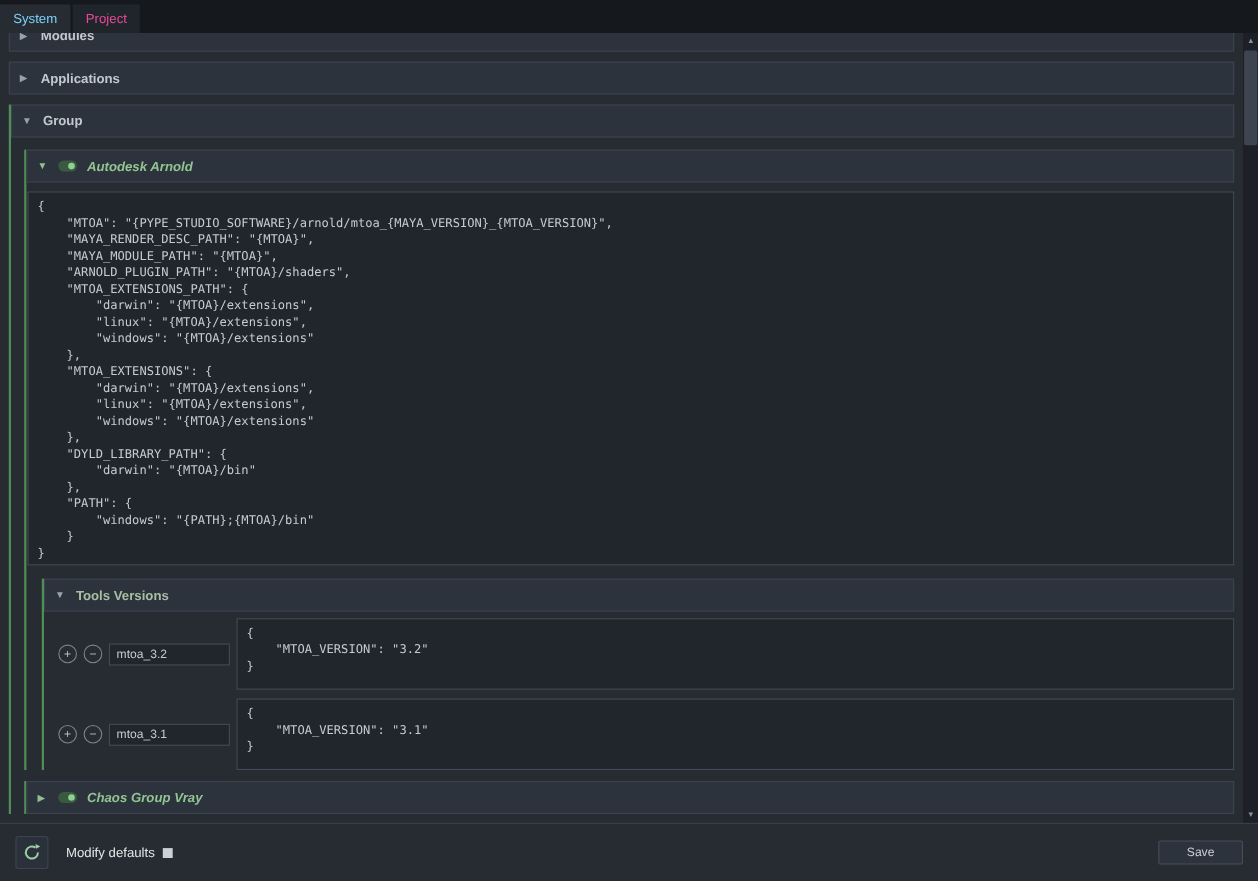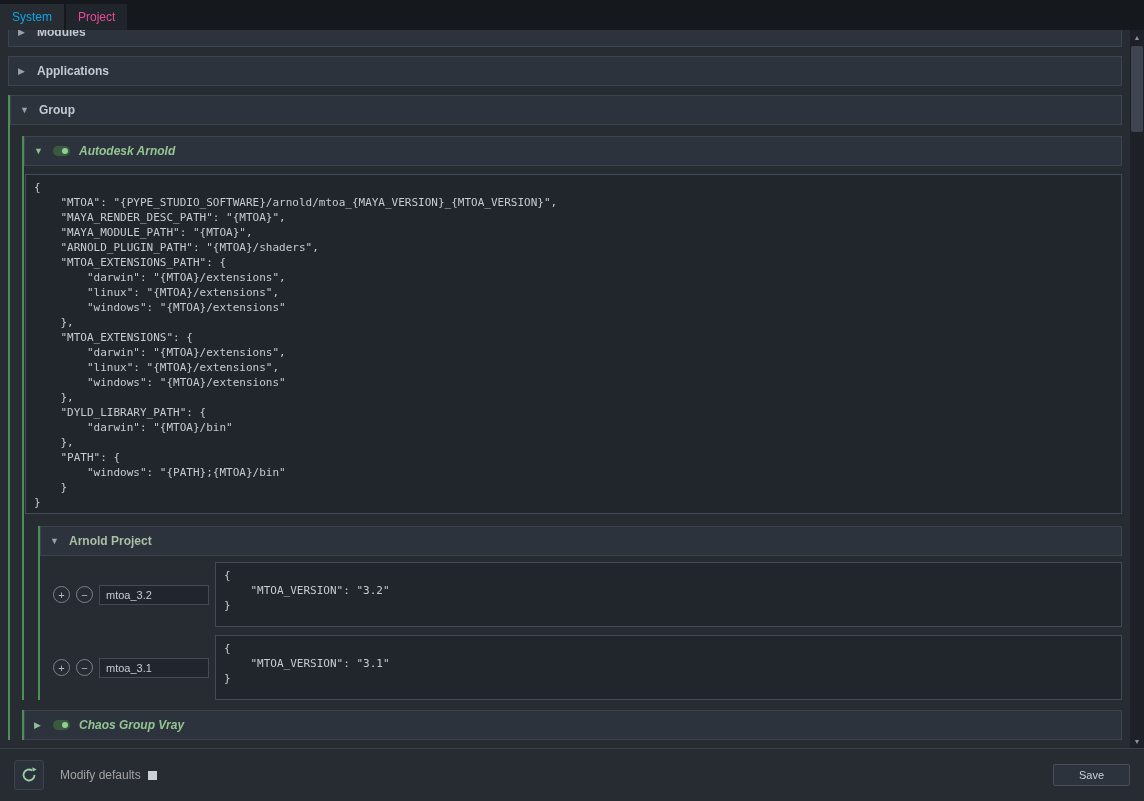--- a/index.html
+++ b/index.html
@@ -8,21 +8,21 @@
     background:#272c33;
     font-family:"Liberation Sans", sans-serif;
     overflow:hidden;
     color:#c3c9d0;
   }
   .app { width:1144px; height:801px; display:flex; flex-direction:column; background:#272c33; }
 
   
   .tabbar { flex:0 0 30px; background:#15181d; display:flex; align-items:flex-end; gap:2px; }
   .tab { height:26px; line-height:26px; padding:0 12px; font-size:12px; color:#ec4899; background:#20252b; cursor:pointer; }
-  .tab.active { background:#272c33; color:#0ea5e9; }
+  .tab.active { background:#272c33; color:#7dd3fc; }
 
   
   .main { flex:1 1 auto; display:flex; overflow:hidden; }
   .content { flex:1 1 auto; padding:0 8px; overflow:hidden; }
 
   .sec-header {
     height:30px; background:#2d333c; border:1px solid #3d444e;
     display:flex; align-items:center; gap:9px; padding:0 9px; cursor:pointer;
   }
   .sec-header .lbl { font-size:12px; font-weight:bold; color:#c3c9d0; }
@@ -75,21 +75,21 @@
   .sb-btn { height:14px; display:flex; align-items:center; justify-content:center; font-size:7px; color:#8a919b; cursor:pointer; }
   .sb-btn.bottom { position:absolute; bottom:0; left:0; right:0; }
   .sb-thumb { position:absolute; top:16px; left:1px; width:12px; height:86px; background:#3e4550; border-radius:2px; cursor:grab; }
 
   
   .footer { flex:0 0 53px; border-top:1px solid #3a414b; display:flex; align-items:center; padding:0 14px; background:#272c33; }
   .refresh-btn {
     width:30px; height:30px; border:1px solid #3d444e; background:#2b313a; border-radius:3px;
     display:flex; align-items:center; justify-content:center; cursor:pointer;
   }
-  .modify-lbl { margin-left:16px; font-size:12px; color:#a3a3a3; }
+  .modify-lbl { margin-left:16px; font-size:12px; color:#e5e5e5; }
   .mini-square { width:9px; height:9px; background:#ccd1d7; margin-left:7px; display:inline-block; }
   .save-btn {
     margin-left:auto; height:22px; padding:0 25px; background:#2d333c; border:1px solid #464e59;
     color:#ccd1d7; font-size:11px; border-radius:2px; cursor:pointer;
     font-family:"Liberation Sans", sans-serif;
   }
 </style>
 </head>
 <body>
 
@@ -151,21 +151,21 @@
     },
     "PATH": {
         "windows": "{PATH};{MTOA}/bin"
     }
 }</textarea>
           </div>
 
           <div class="group-wrap versions-wrap">
             <div class="sec-header">
               <span class="arrow">▼</span>
-              <span class="lbl versions-title">Arnold Project</span>
+              <span class="lbl versions-title">Tools Versions</span>
             </div>
 
             <div class="ver-row">
               <button class="circle-btn">+</button>
               <button class="circle-btn">−</button>
               <input type="text" class="key-input" value="mtoa_3.2" style="">
               <textarea class="code ver-code" spellcheck="false" style="">{
     "MTOA_VERSION": "3.2"
 }</textarea>
             </div>

